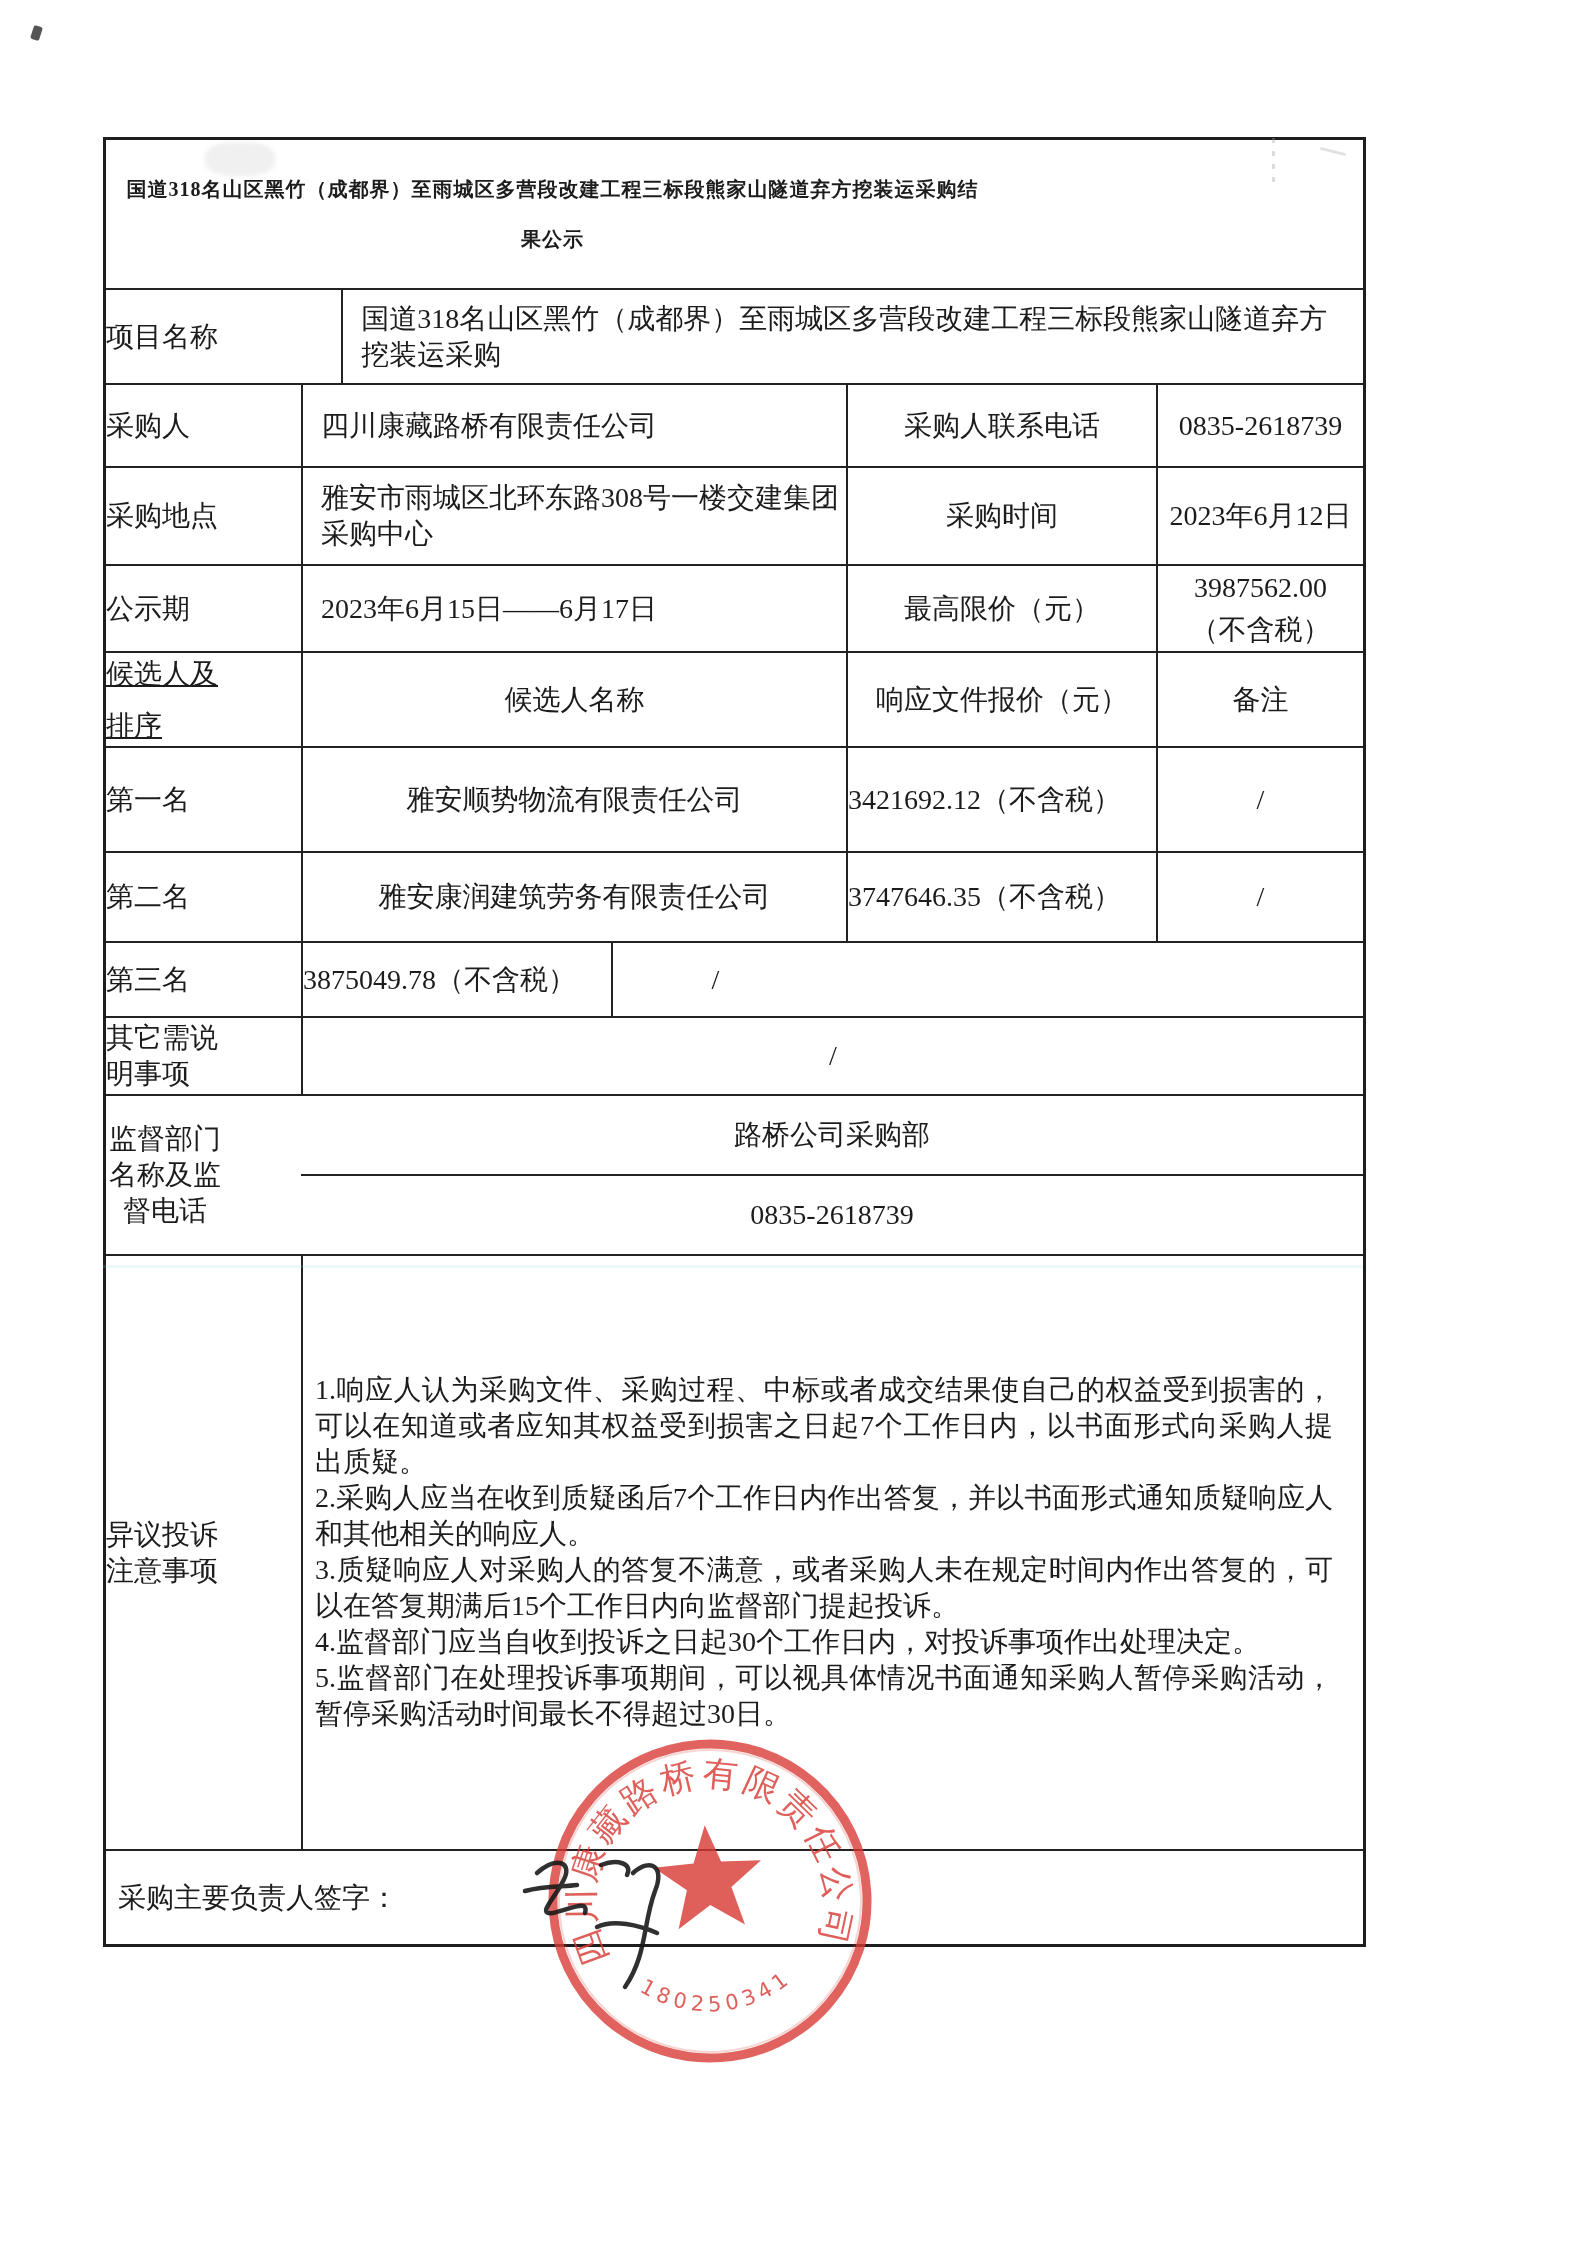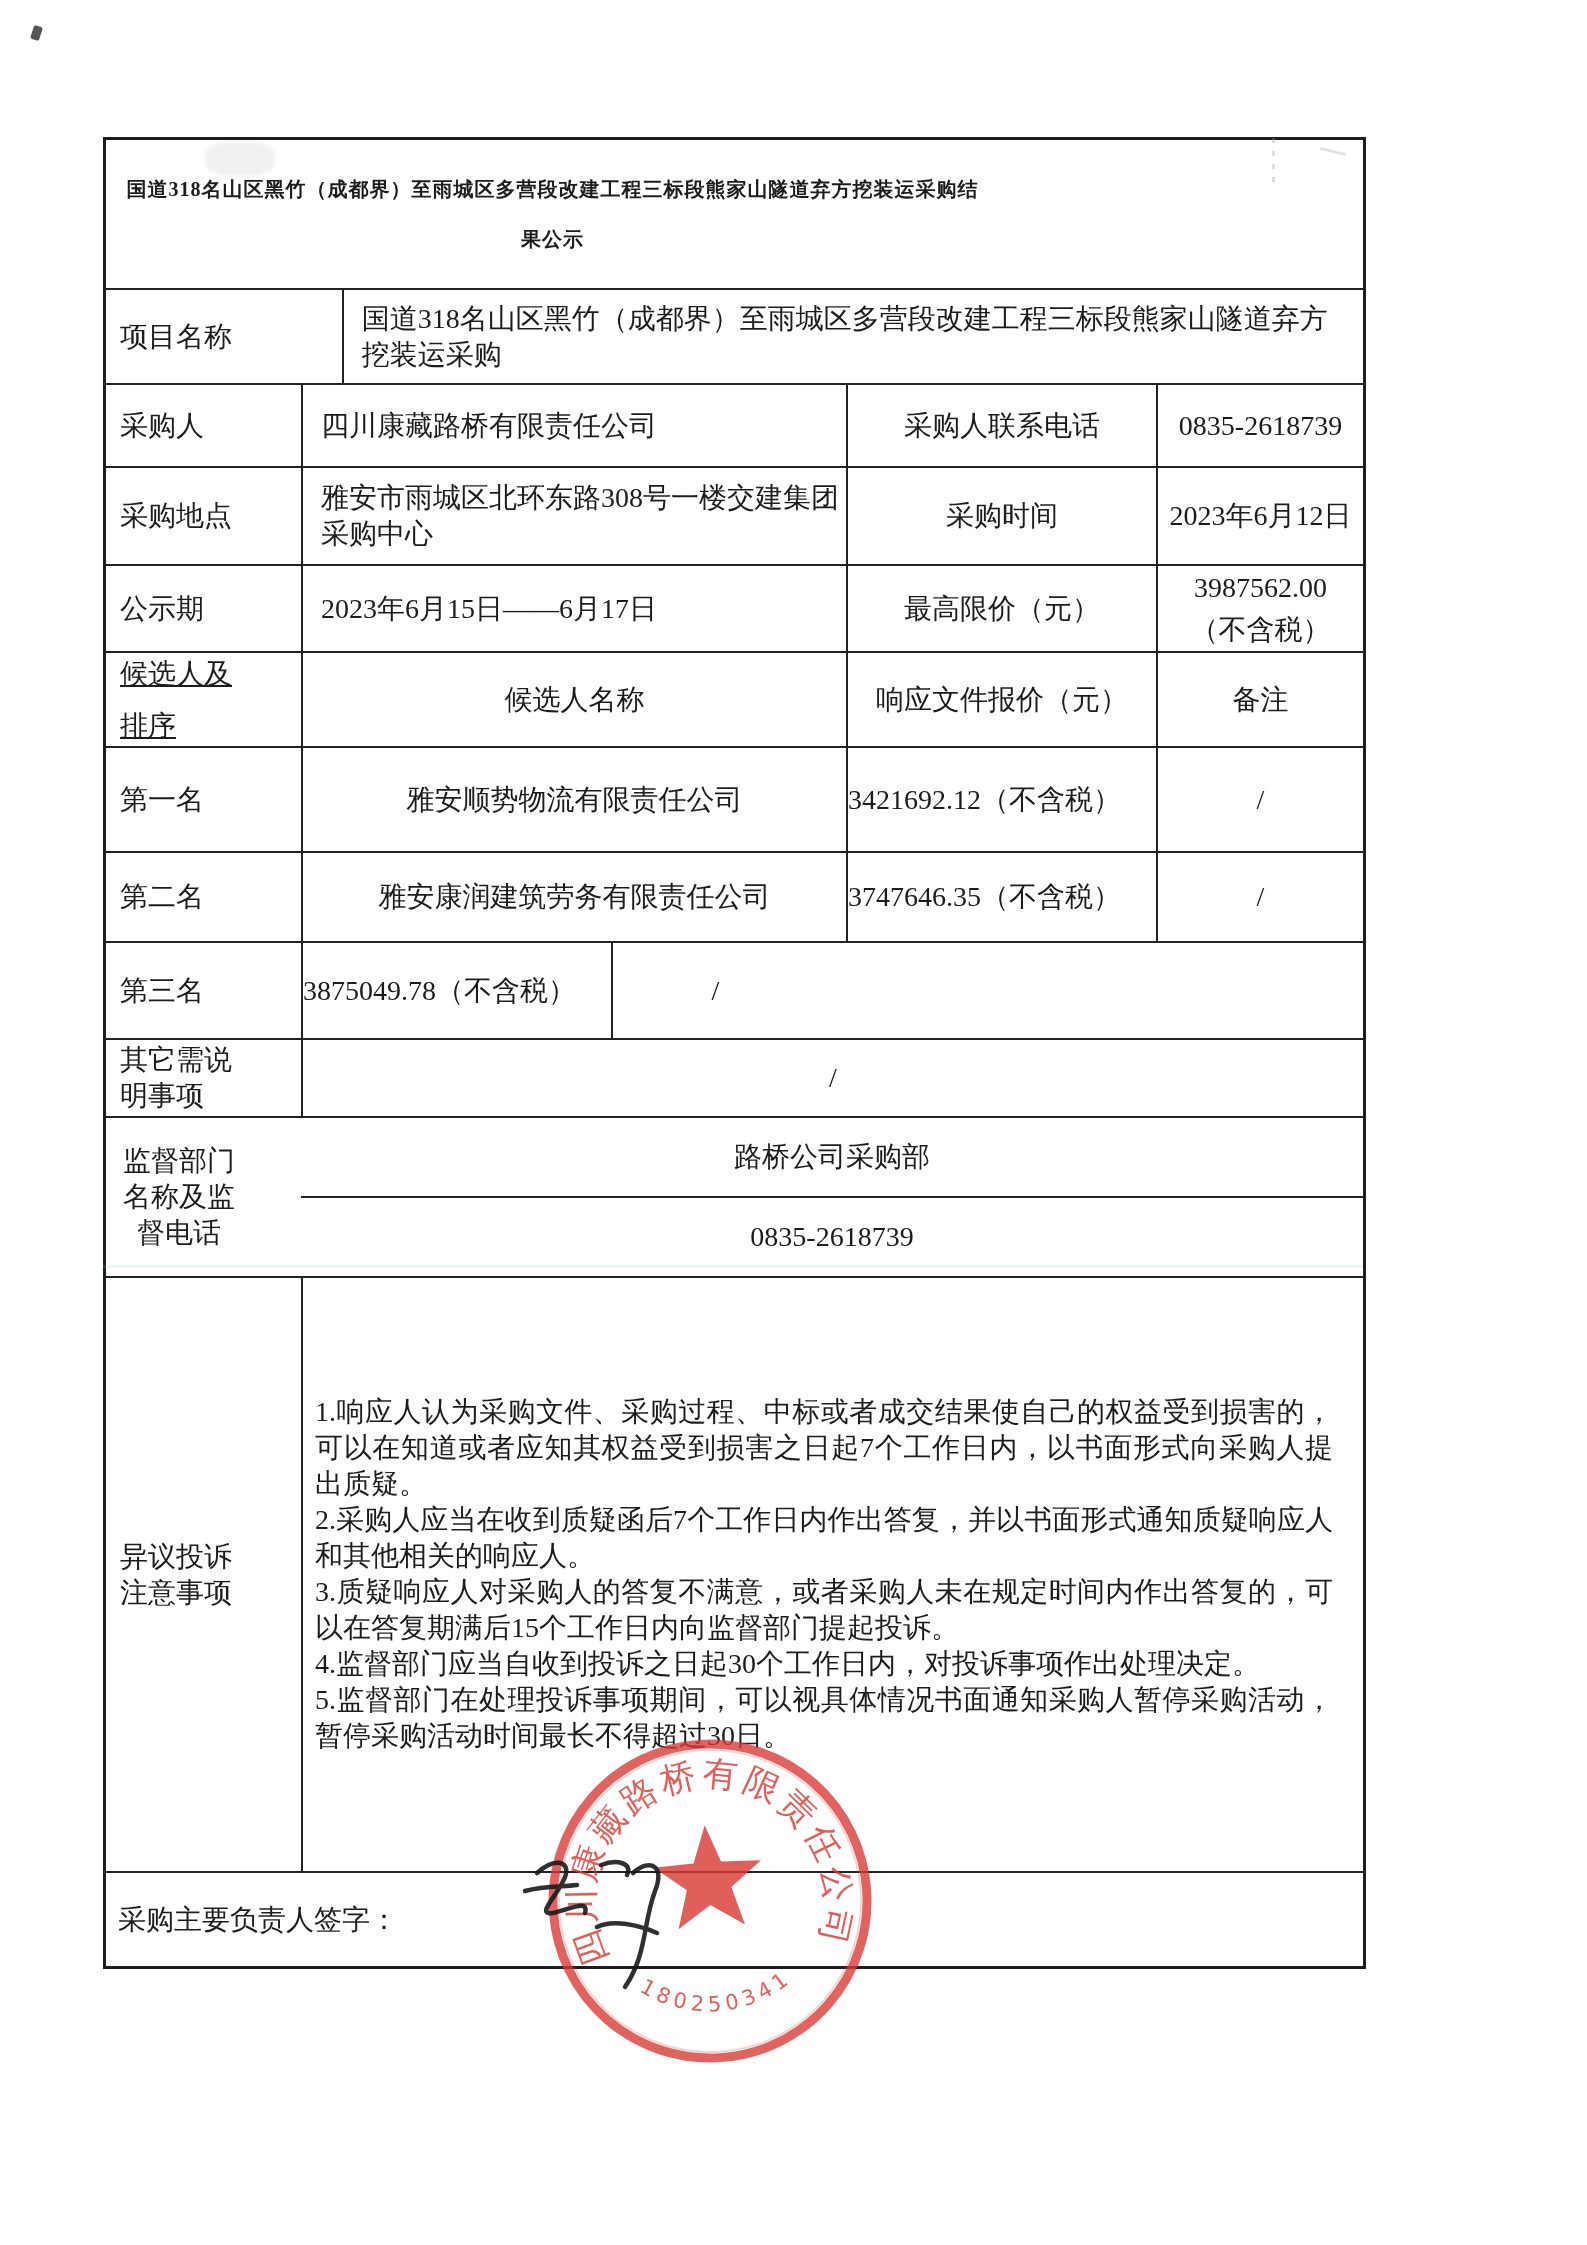--- a/index.html
+++ b/index.html
@@ -21,21 +21,21 @@
   }
   .row{display:flex;box-sizing:border-box;}
   .row + .row{border-top:2px solid #222;}
   .cell{
     box-sizing:border-box;
     display:flex;align-items:center;
     font-size:28px;line-height:36px;
     overflow:hidden;
   }
   .cell + .cell{border-left:2px solid #222;}
-  .c1{width:195px;padding-left:14px;}
+  .c1{width:195px;}
   .c2{width:545px;}
   .c3{width:310px;}
   .c4{width:207px;}
   .c234{width:1062px;}
   .label-span{display:inline-block;width:118px;text-align:left;}
   .label-center .label-span{text-align:center;}
   .center{justify-content:center;text-align:center;}
   .padL{padding-left:18px;}
   .padL26{padding-left:18px;padding-right:12px;margin-left:48px;}
   .title-row{height:148px;align-items:center;}
@@ -60,21 +60,21 @@
   .sign-row{height:95px;}
   .sign-cell{width:100%;padding-left:12px;font-size:28px;}
   
   .h-project{height:95px;}
   .h-purchaser{height:83px;}
   .h-location{height:98px;}
   .h-publicity{height:87px;}
   .h-candhead{height:95px;}
   .h-rank1{height:105px;}
   .h-rank2{height:90px;}
-  .h-rank3{height:97px;}
+  .h-rank3{height:75px;}
   .h-other{height:78px;}
   .h-supervision{height:160px;}
   .h-objection{height:595px;}
   .two-line{line-height:52px;text-decoration:underline;}
   .price-lines{line-height:42px;}
   
   .stamp{
     position:absolute;left:510px;top:1701px;
     width:400px;height:400px;
     pointer-events:none;

